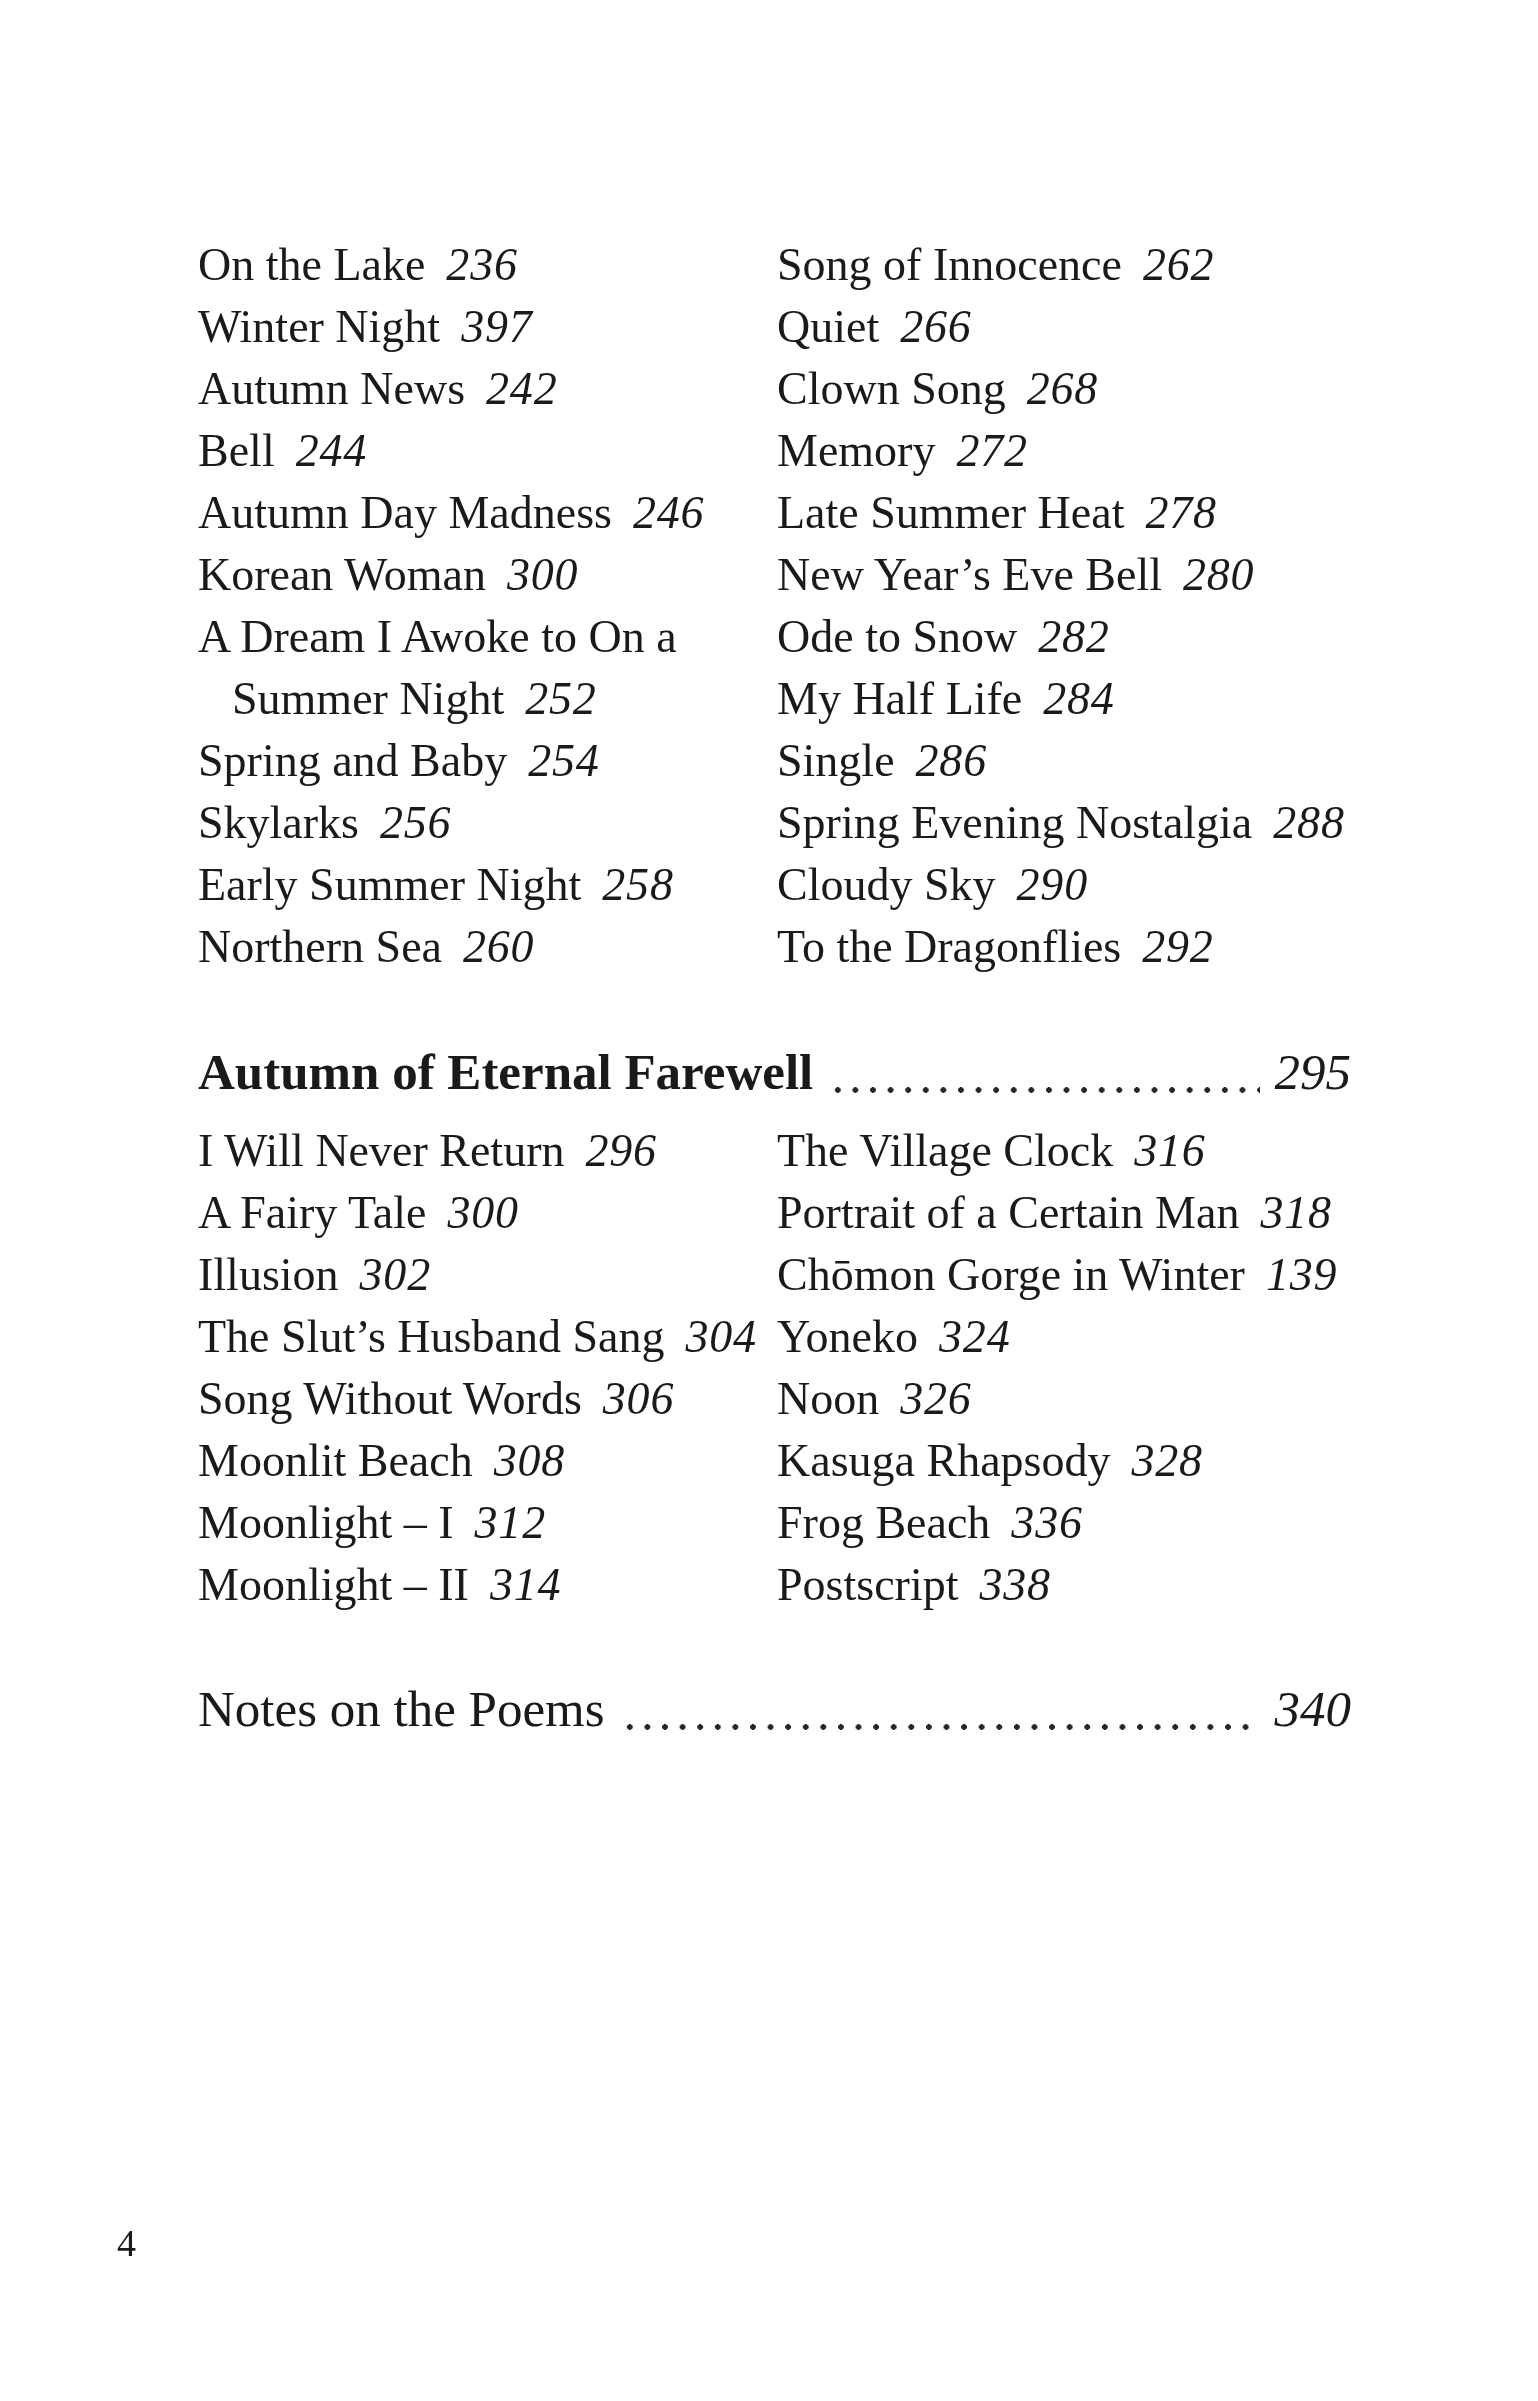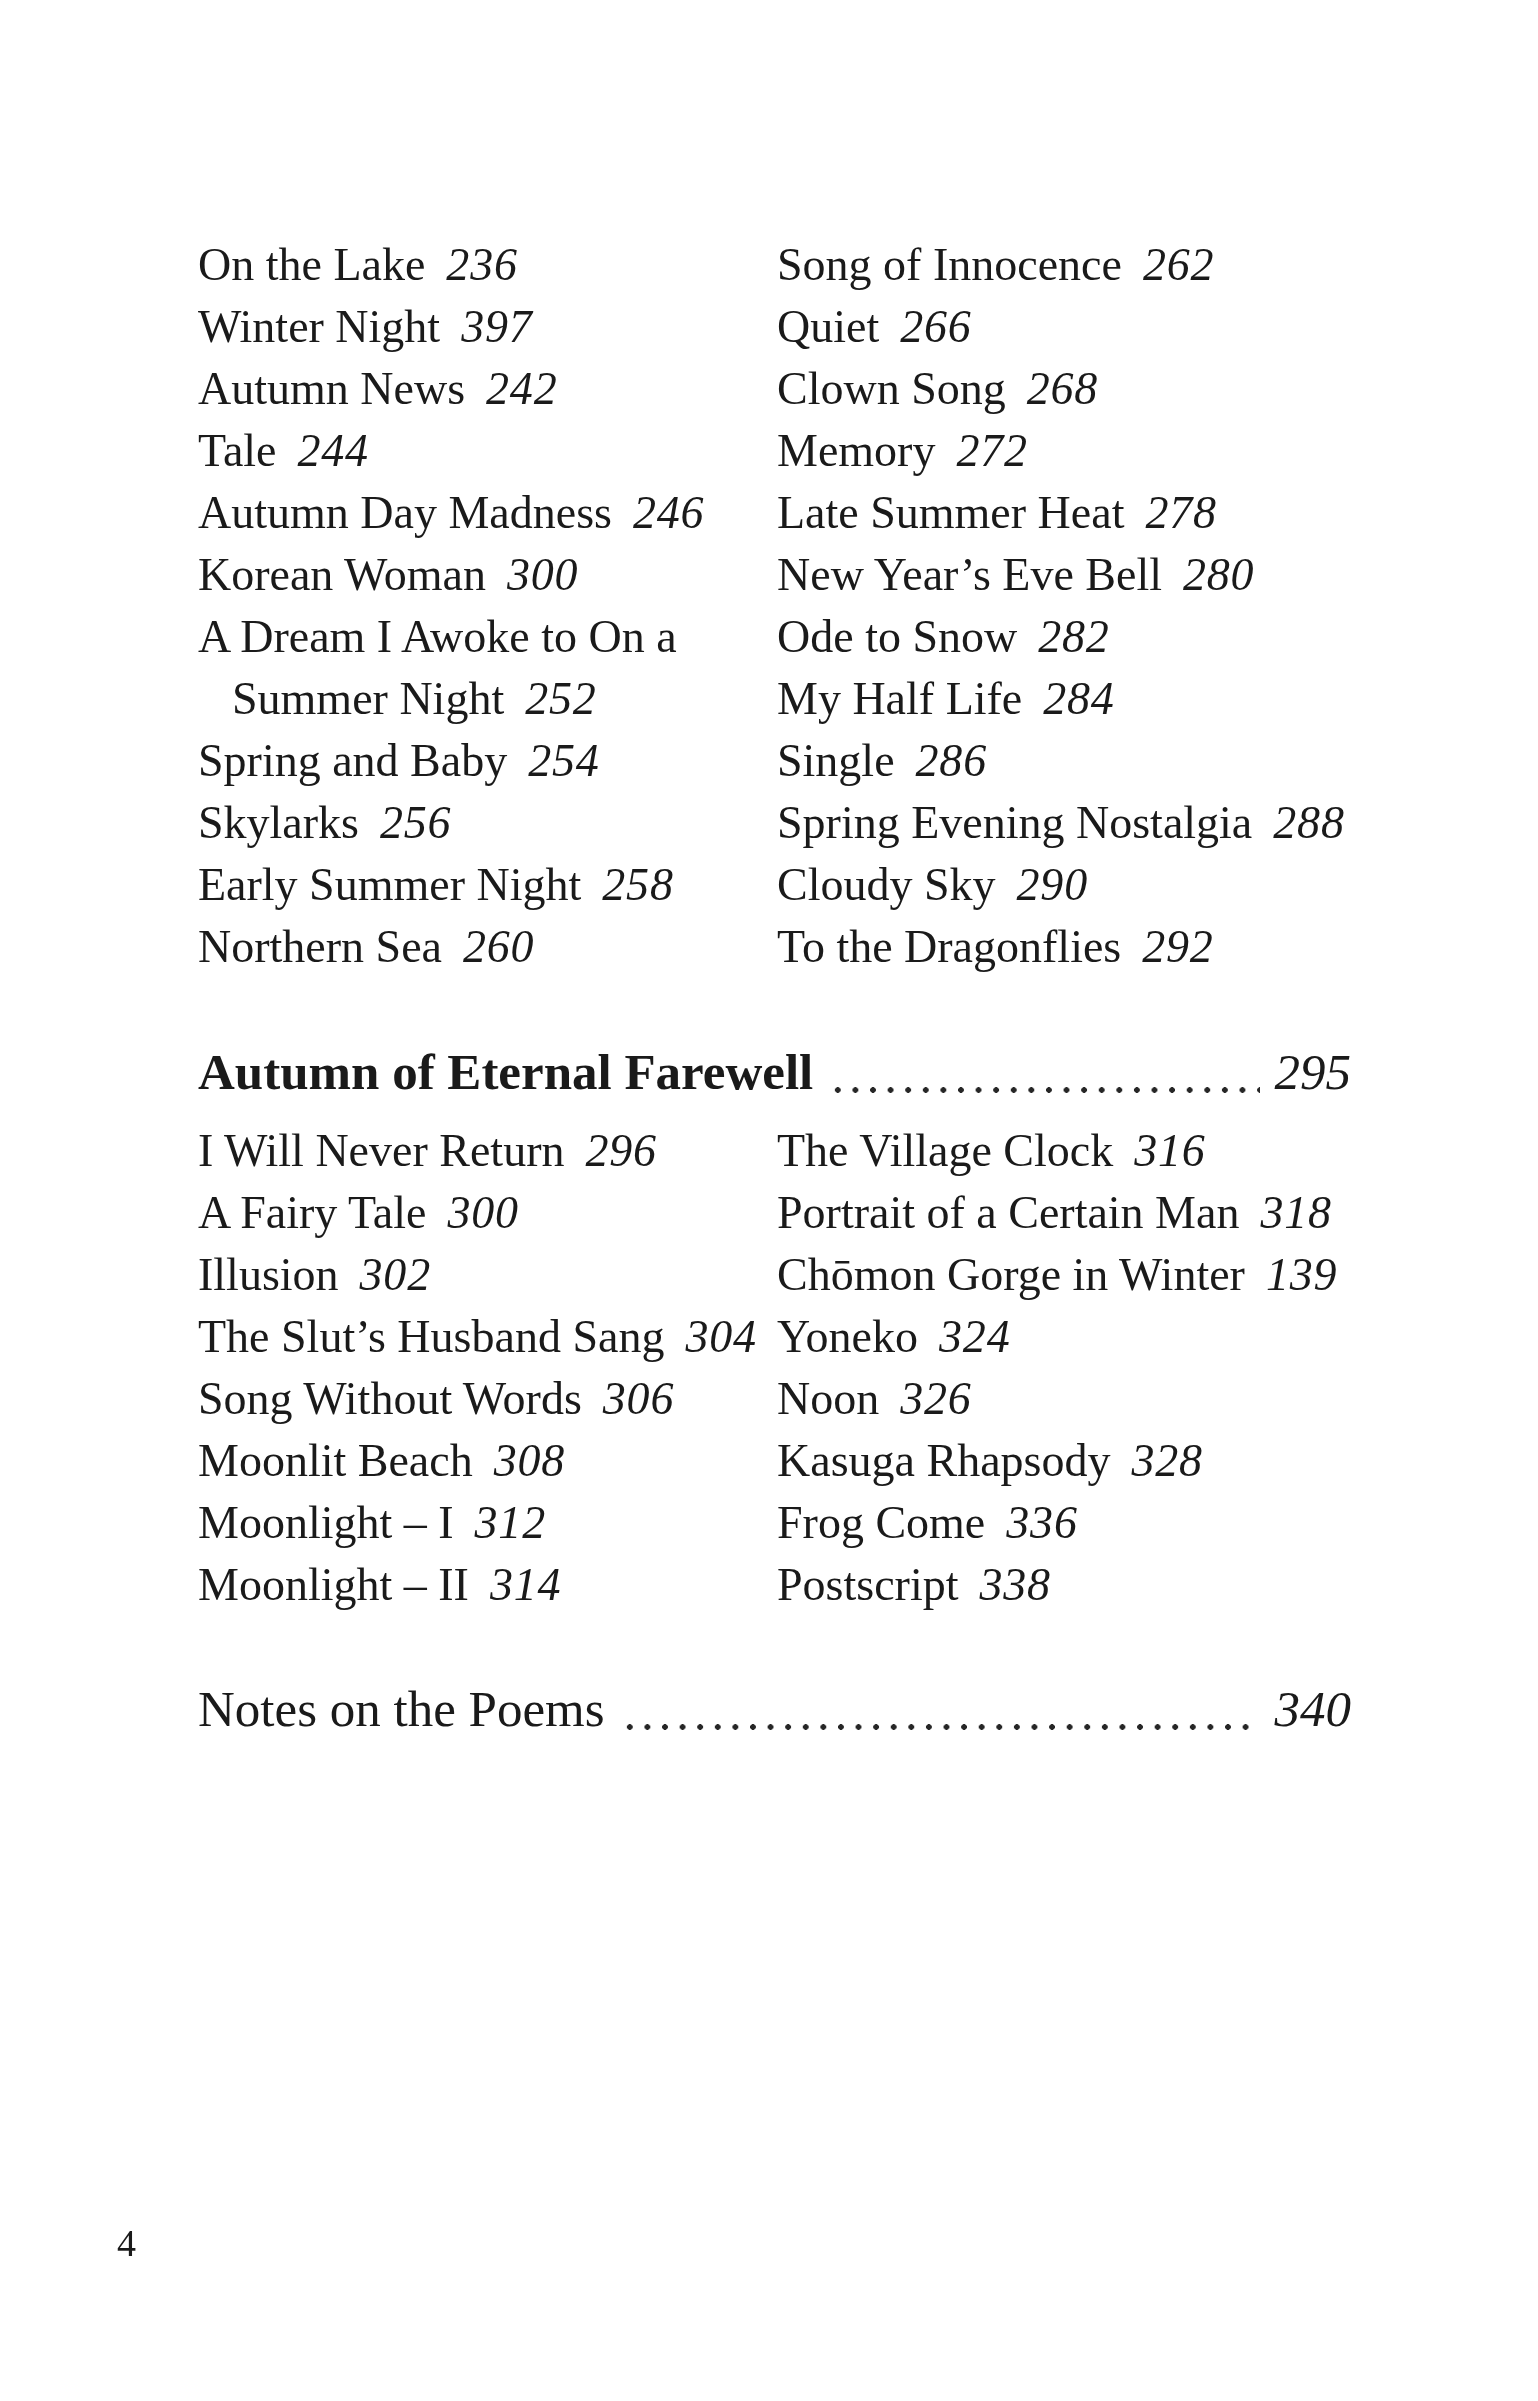--- a/index.html
+++ b/index.html
@@ -77,21 +77,21 @@
 
     <div class="toc-block block-1">
       <div class="col">
 
           <div class="entry"><span class="t">On the Lake</span><span class="n">236</span></div>
 
           <div class="entry"><span class="t">Winter Night</span><span class="n">397</span></div>
 
           <div class="entry"><span class="t">Autumn News</span><span class="n">242</span></div>
 
-          <div class="entry"><span class="t">Tale</span><span class="n">244</span></div>
+          <div class="entry"><span class="t">Bell</span><span class="n">244</span></div>
 
           <div class="entry"><span class="t">Autumn Day Madness</span><span class="n">246</span></div>
 
           <div class="entry"><span class="t">Korean Woman</span><span class="n">300</span></div>
 
           <div class="entry"><span class="t">A Dream I Awoke to On a Summer Night</span><span class="n">252</span></div>
 
           <div class="entry"><span class="t">Spring and Baby</span><span class="n">254</span></div>
 
           <div class="entry"><span class="t">Skylarks</span><span class="n">256</span></div>
@@ -161,21 +161,21 @@
           <div class="entry"><span class="t">Portrait of a Certain Man</span><span class="n">318</span></div>
 
           <div class="entry"><span class="t">Chōmon Gorge in Winter</span><span class="n">139</span></div>
 
           <div class="entry"><span class="t">Yoneko</span><span class="n">324</span></div>
 
           <div class="entry"><span class="t">Noon</span><span class="n">326</span></div>
 
           <div class="entry"><span class="t">Kasuga Rhapsody</span><span class="n">328</span></div>
 
-          <div class="entry"><span class="t">Frog Come</span><span class="n">336</span></div>
+          <div class="entry"><span class="t">Frog Beach</span><span class="n">336</span></div>
 
           <div class="entry"><span class="t">Postscript</span><span class="n">338</span></div>
         </div>
     </div>
 
     <div class="sec-head head-notes">
       <span class="label">Notes on the Poems</span>
       <span class="leader"></span>
       <span class="pg">340</span>
     </div>

